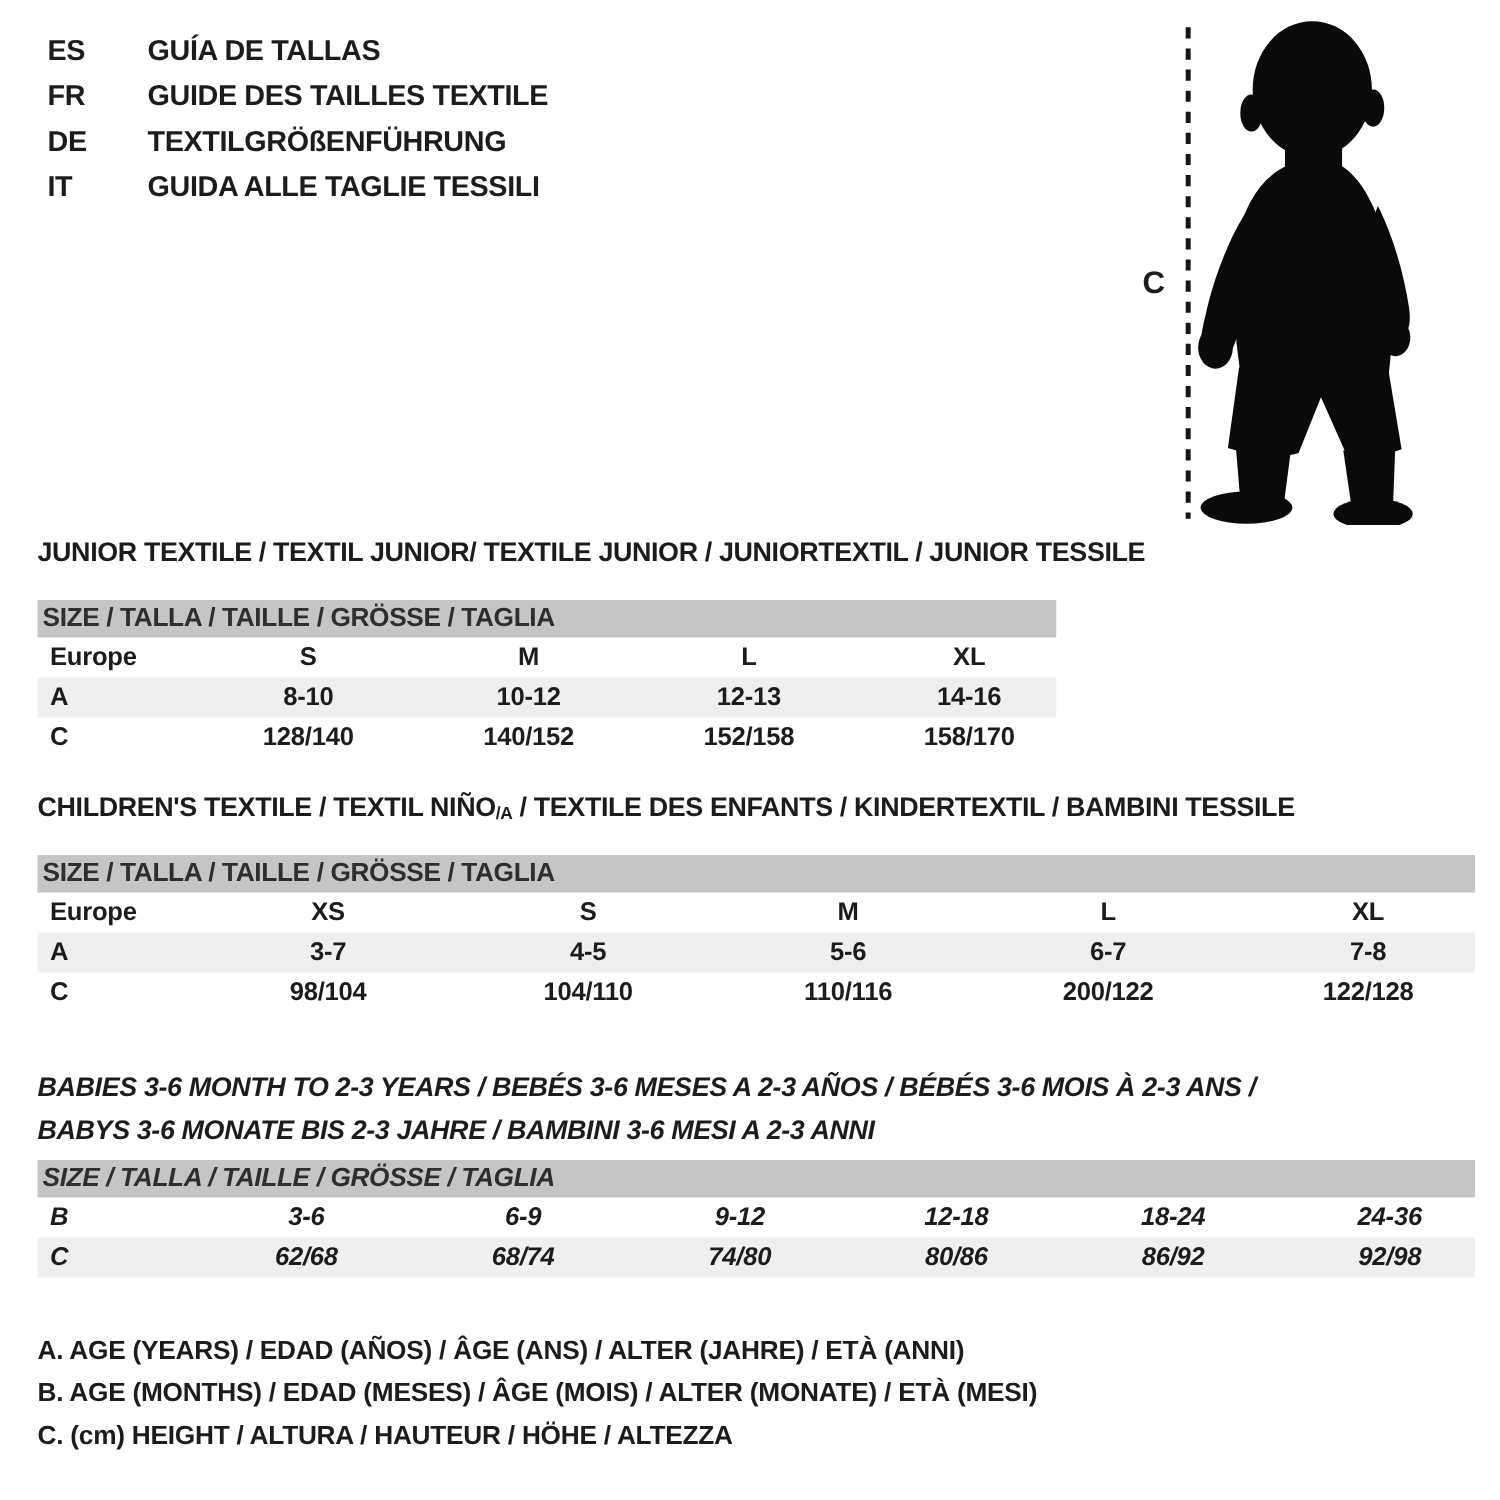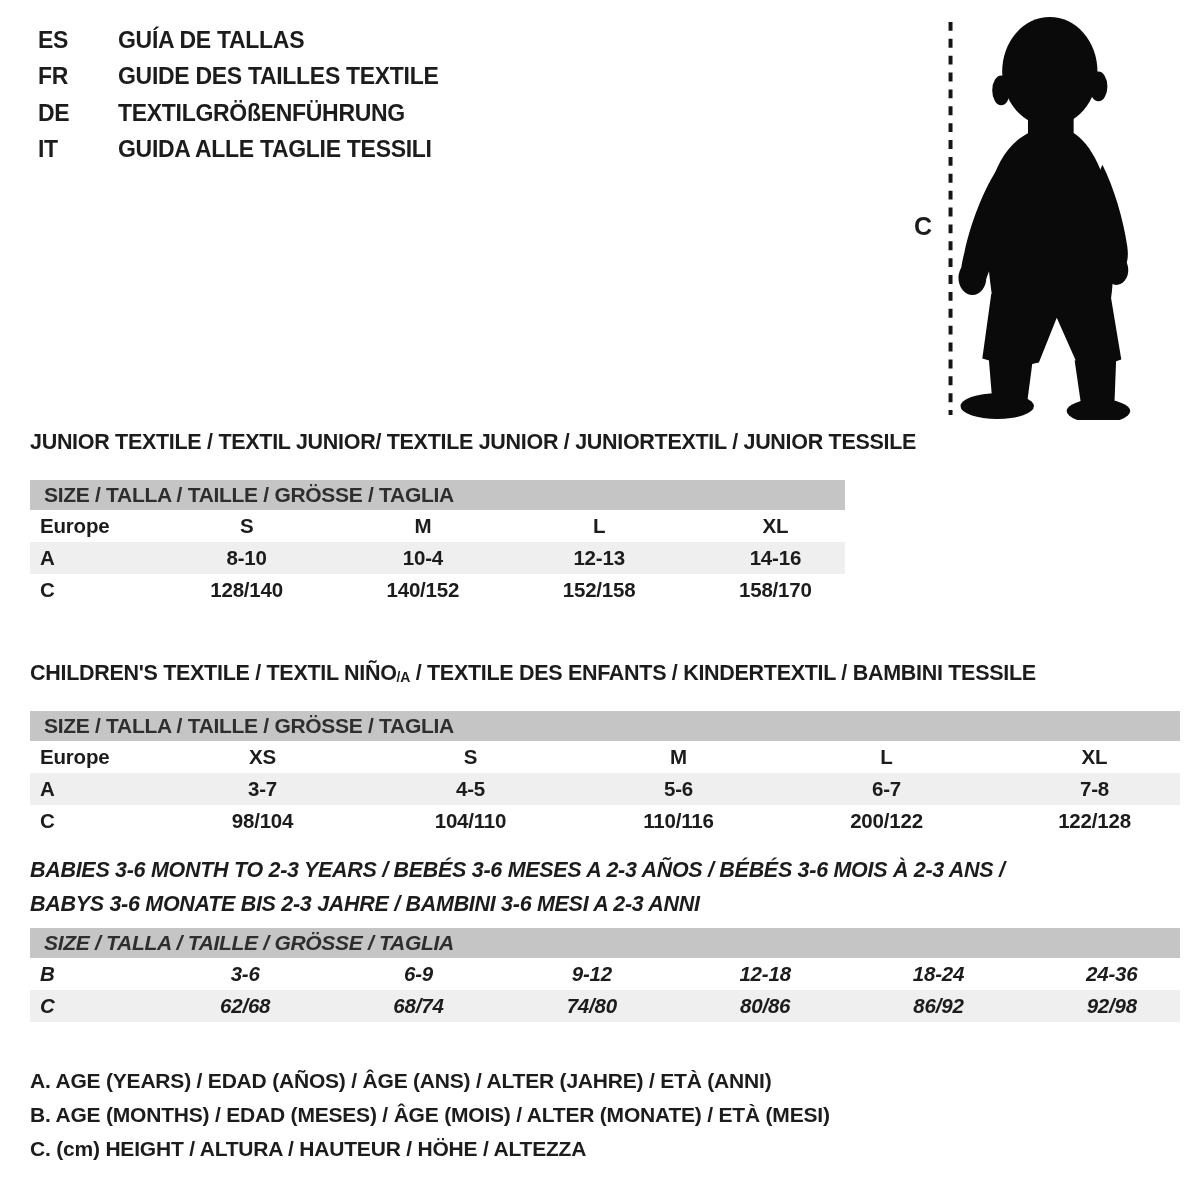--- a/index.html
+++ b/index.html
@@ -41,41 +41,41 @@
   }
   .height-marker-label {
     position: absolute;
     left: 914px;
     top: 212px;
     font-size: 25px;
   }
   
   .section { position: absolute; left: 30px; }
   .section-junior   { top: 430px; width: 815px; }
-  .section-children { top: 661px; width: 1150px; }
+  .section-children { top: 634px; width: 1150px; }
   .section-babies   { top: 853px; width: 1150px; font-style: italic; }
   .section-title {
     font-size: 21.5px;
     letter-spacing: -0.3px;
     height: 26px;
     margin-bottom: 24px;
     white-space: nowrap;
   }
   .section-title.two-line {
     height: 68px;
     line-height: 34px;
     margin-bottom: 7px;
   }
   .title-sub { font-size: 0.65em; vertical-align: -0.15em; }
   .size-band {
     height: 30px;
     background: #c5c5c5;
     display: flex;
     align-items: center;
-    padding-left: 14px;
+    padding-left: 4px;
     box-sizing: border-box;
     font-size: 21px;
     color: #2e2e2e;
     letter-spacing: -0.3px;
   }
   .trow {
     display: flex;
     height: 32px;
     align-items: center;
     font-size: 20.5px;
@@ -156,21 +156,21 @@
     <div class="trow">
       <div class="tlabel">Europe</div>
       <div class="tcell">S</div>
       <div class="tcell">M</div>
       <div class="tcell">L</div>
       <div class="tcell">XL</div>
     </div>
     <div class="trow shaded">
       <div class="tlabel">A</div>
       <div class="tcell">8-10</div>
-      <div class="tcell">10-4</div>
+      <div class="tcell">10-12</div>
       <div class="tcell">12-13</div>
       <div class="tcell">14-16</div>
     </div>
     <div class="trow">
       <div class="tlabel">C</div>
       <div class="tcell">128/140</div>
       <div class="tcell">140/152</div>
       <div class="tcell">152/158</div>
       <div class="tcell">158/170</div>
     </div>

